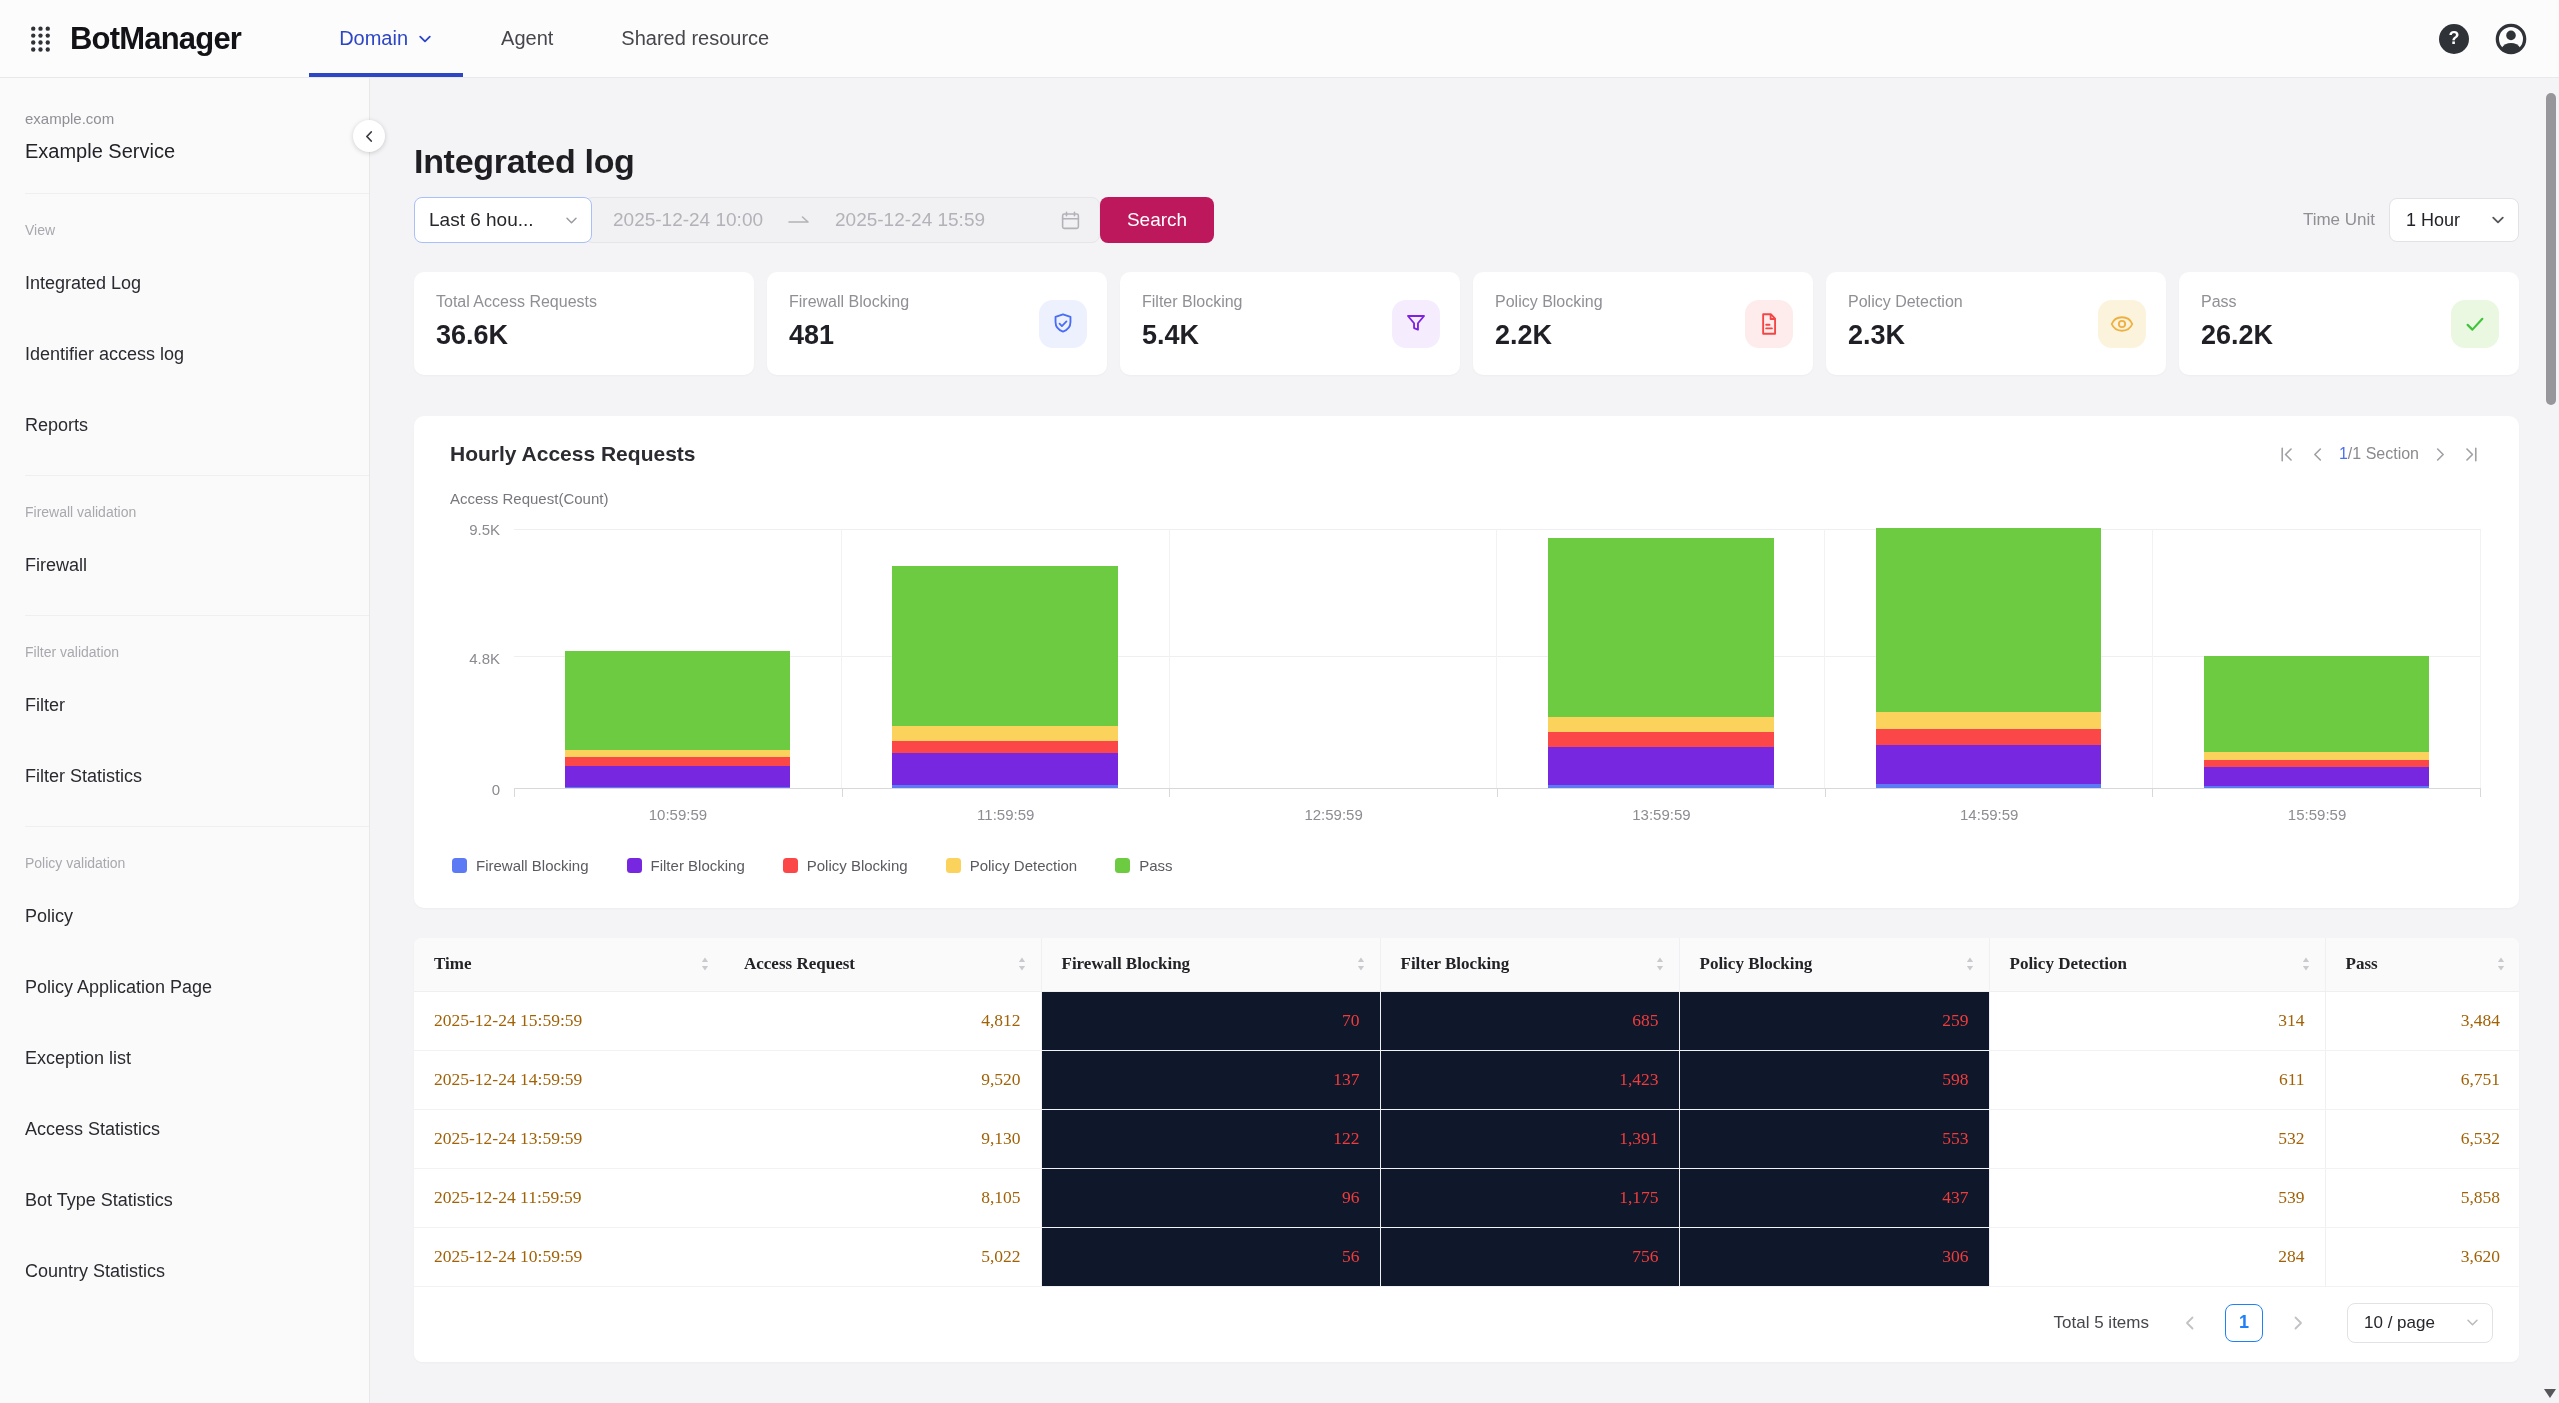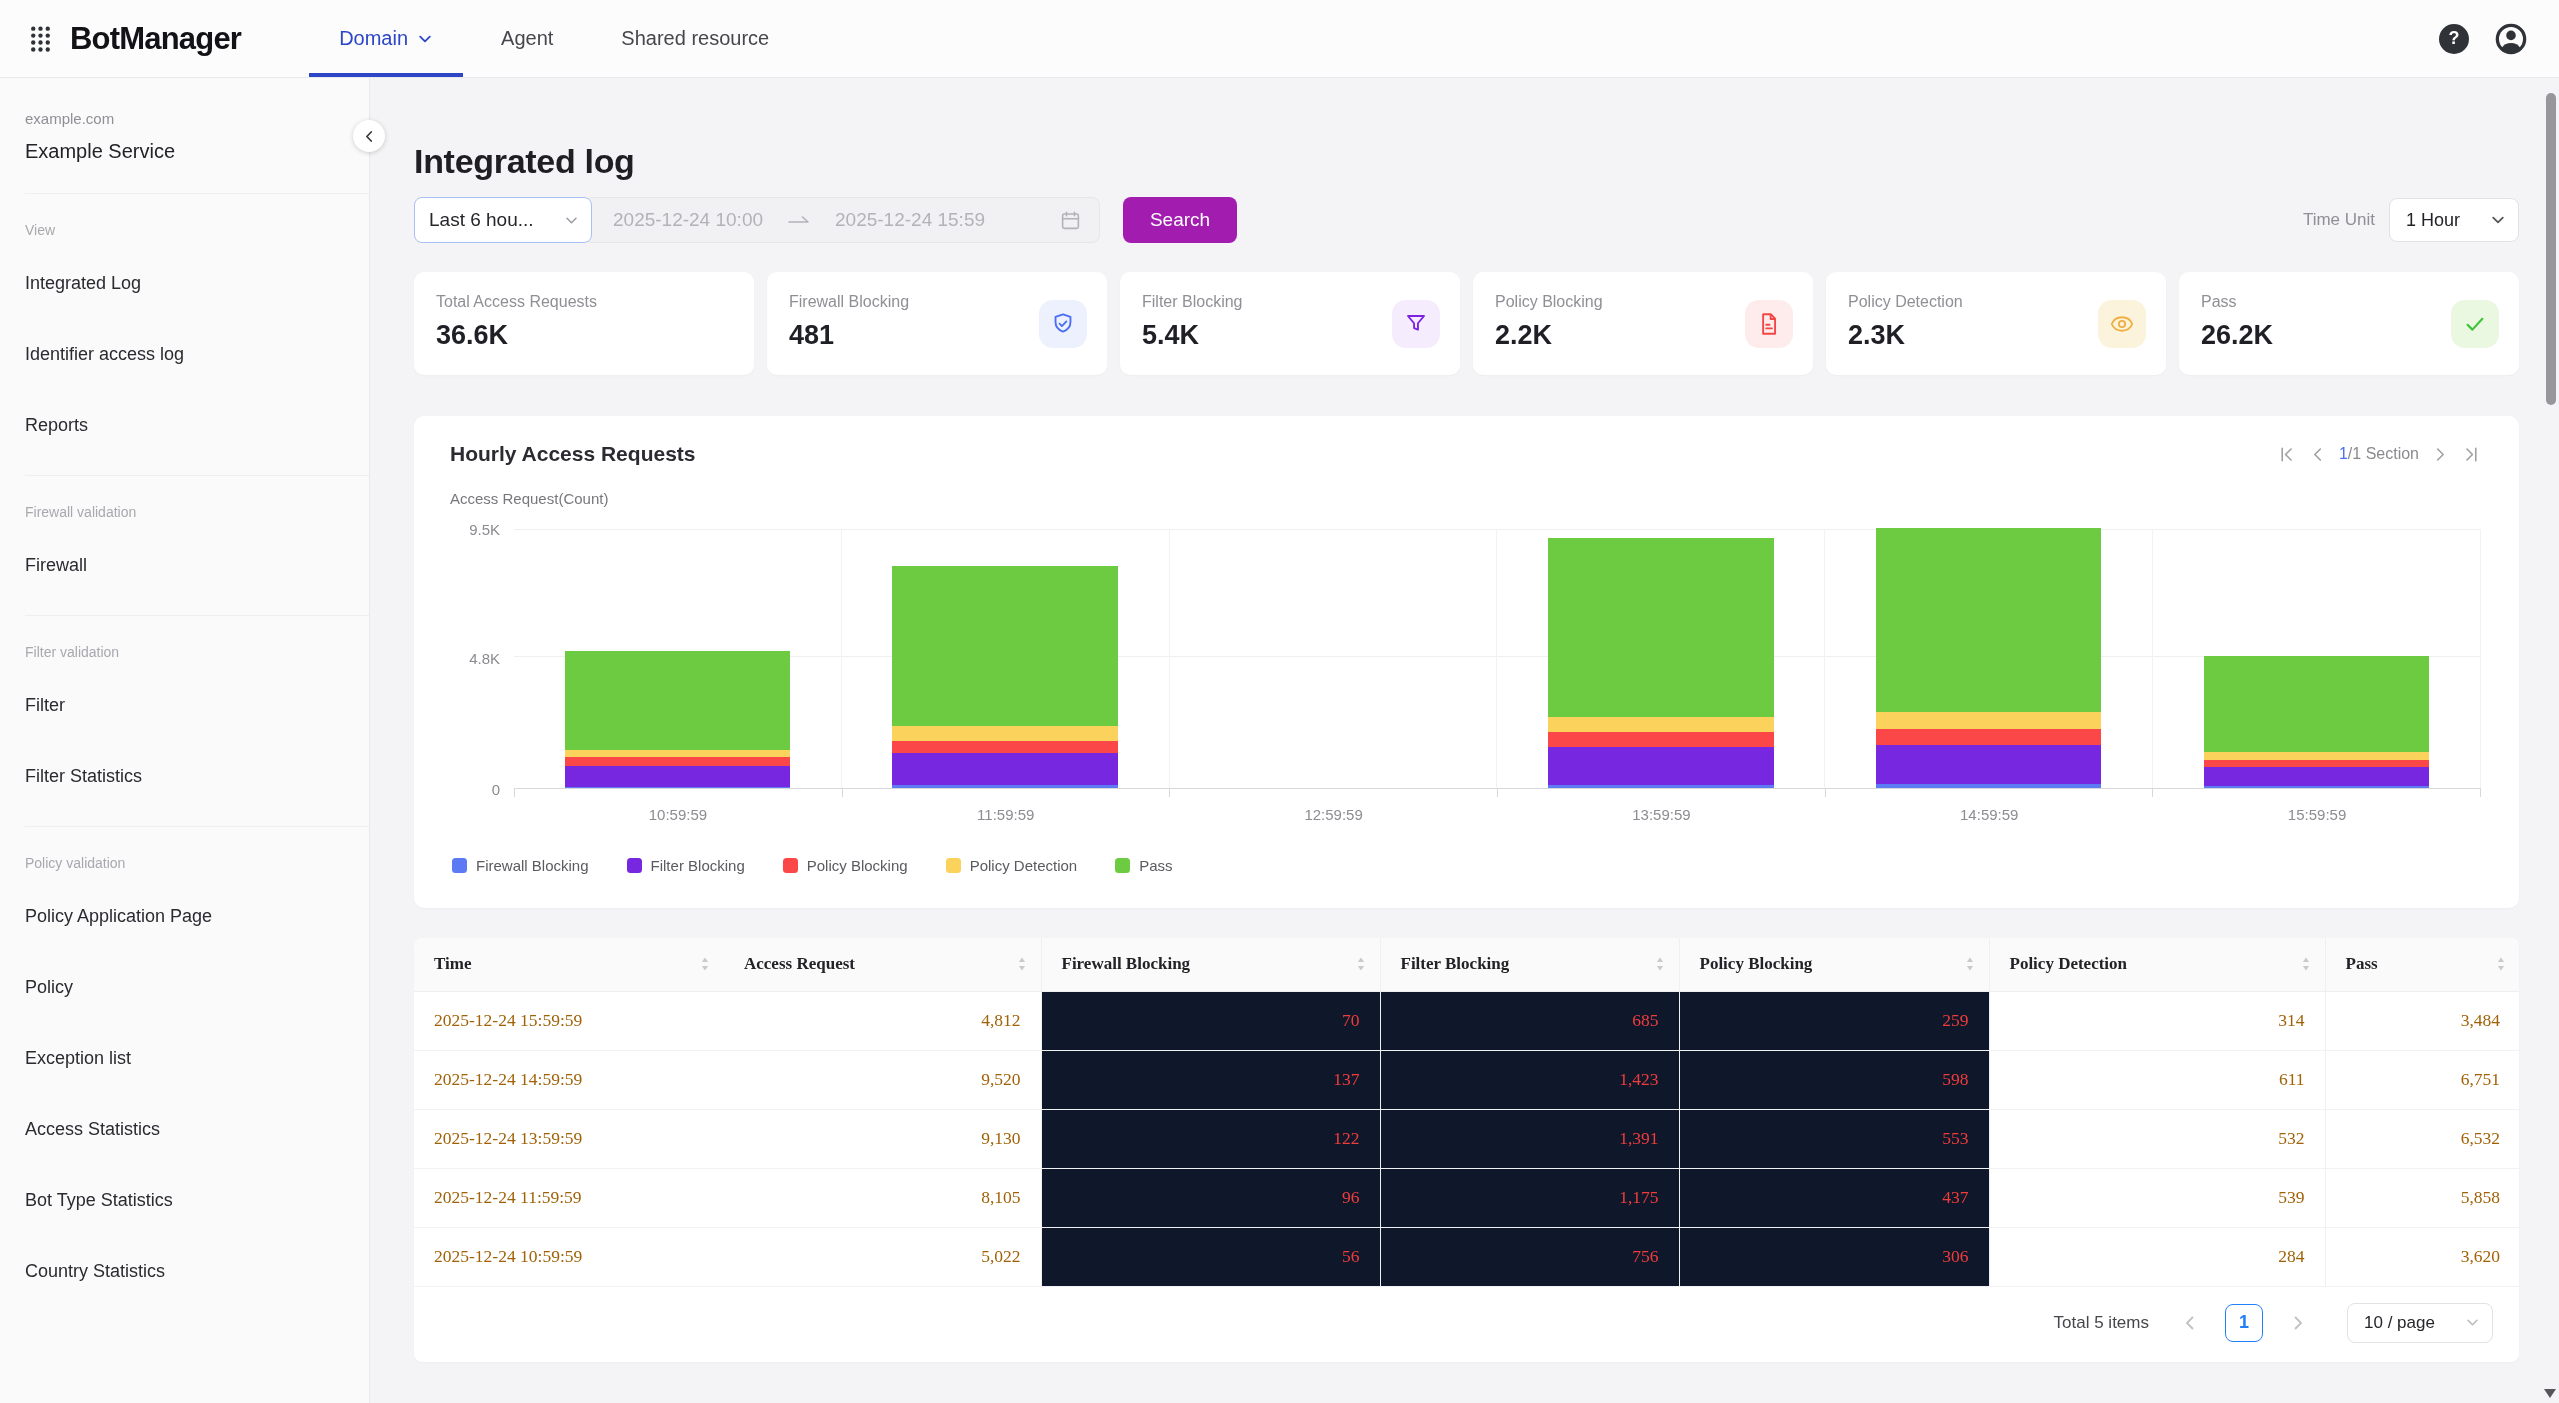--- a/index.html
+++ b/index.html
@@ -44,21 +44,21 @@
 
   .filter-row { display:flex; align-items:center; margin-top:16px; }
   .range-select { width:178px; height:46px; background:#FFF; border:1px solid #A8C0F8; border-radius:8px;
                   display:flex; align-items:center; justify-content:space-between; padding:0 12px 0 14px;
                   font-size:19px; color:#26262B; position:relative; z-index:2; cursor:pointer; }
   .range-select svg { width:15px; height:15px; color:#9A9AA0; }
   .date-range { height:46px; width:516px; background:#F1F1F3; border:1px solid #E6E6E9; border-radius:8px;
                 margin-left:-8px; display:flex; align-items:center; gap:24px; padding:0 18px 0 28px;
                 font-size:19px; color:#B2B2B8; }
   .date-range .cal { margin-left:auto; color:#B2B2B8; display:flex; }
-  .search-btn { margin-left:23px; width:114px; height:46px; background:#a21caf; border:none; border-radius:8px;
+  .search-btn { width:114px; height:46px; background:#be185d; border:none; border-radius:8px;
                 color:#FFF; font-size:19px; font-family:inherit; cursor:pointer; }
   .tu-group { margin-left:auto; display:flex; align-items:center; }
   .tu-label { font-size:17px; color:#8F8F95; margin-right:14px; }
   .tu-select { width:130px; height:44px; background:#FFF; border:1px solid #E2E2E6; border-radius:8px;
                display:flex; align-items:center; justify-content:space-between; padding:0 12px 0 16px;
                font-size:18px; color:#222228; cursor:pointer; }
   .tu-select svg { width:16px; height:16px; color:#55555A; }
 
   
   .cards-row { display:flex; gap:13px; margin-top:29px; }
@@ -197,22 +197,22 @@
         <div class="side-label">Firewall validation</div>
         <div class="side-item">Firewall</div>
       </div>
       <div class="side-section">
         <div class="side-label">Filter validation</div>
         <div class="side-item">Filter</div>
         <div class="side-item">Filter Statistics</div>
       </div>
       <div class="side-section">
         <div class="side-label">Policy validation</div>
+        <div class="side-item">Policy</div>
         <div class="side-item">Policy Application Page</div>
-        <div class="side-item">Policy</div>
         <div class="side-item">Exception list</div>
         <div class="side-item">Access Statistics</div>
         <div class="side-item">Bot Type Statistics</div>
         <div class="side-item">Country Statistics</div>
       </div>
     </div>
   <button class="collapse-btn">
     <svg viewBox="0 0 16 16">
       <path d="M9.8 3.2L5.2 8l4.6 4.8" fill="none" stroke="#3A3A40" stroke-width="1.9" stroke-linecap="round" stroke-linejoin="round"></path>
     </svg>

